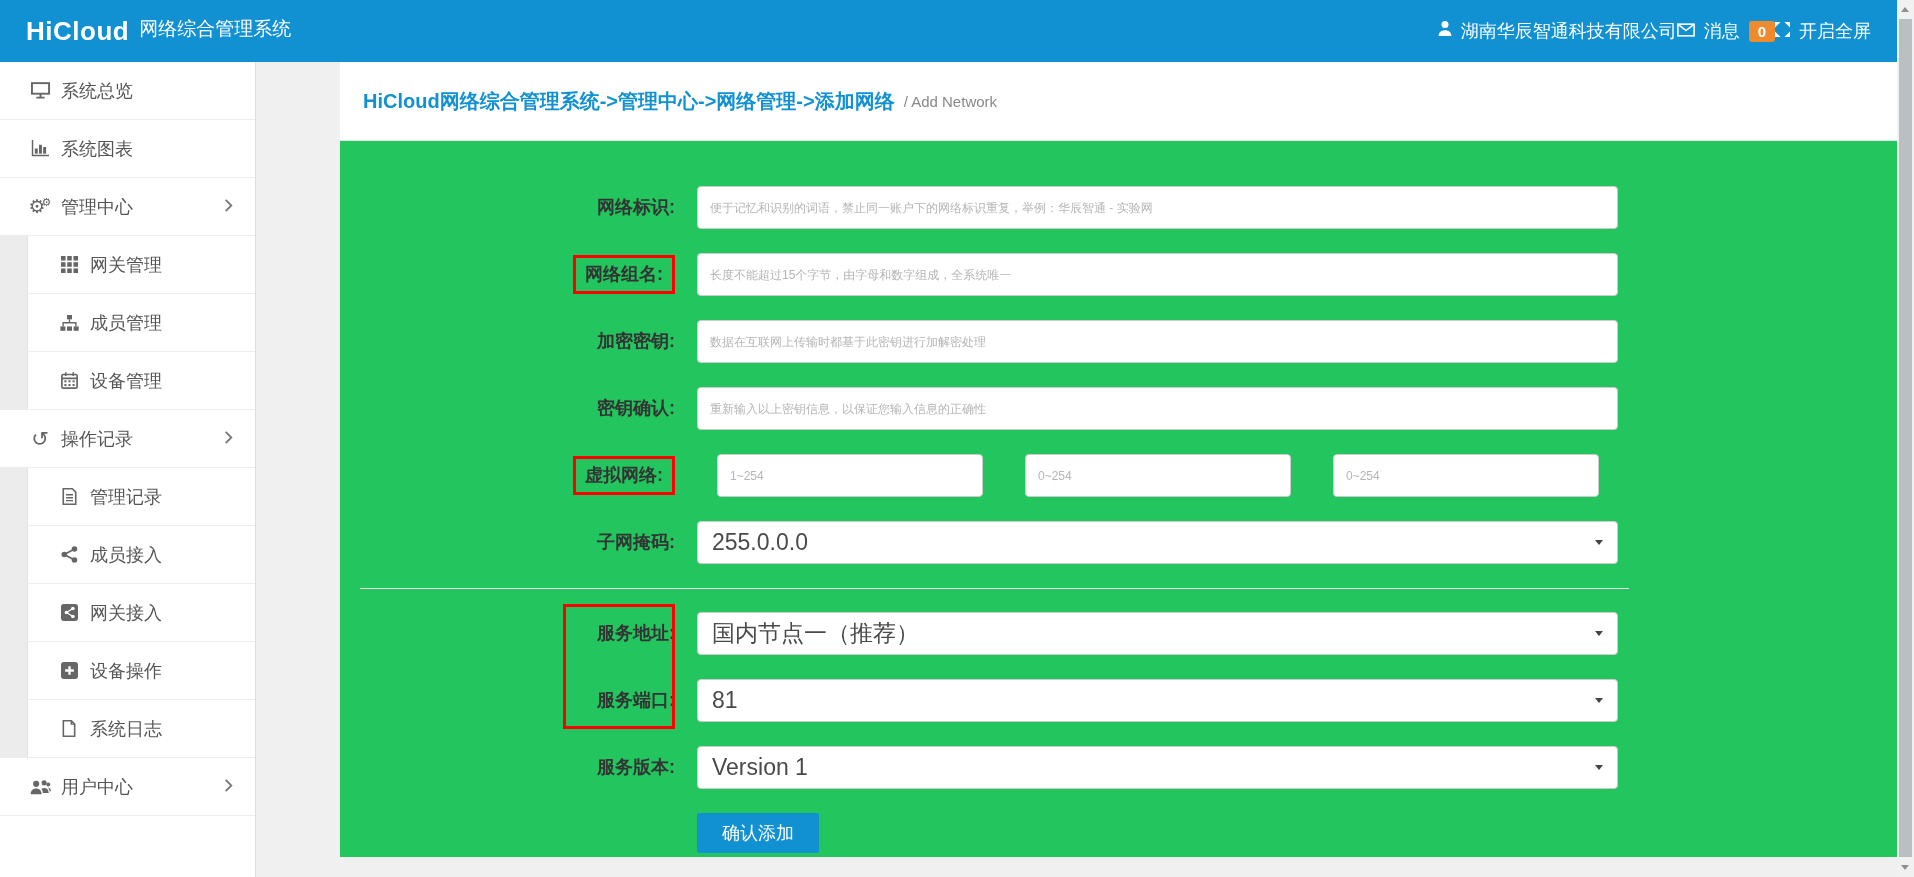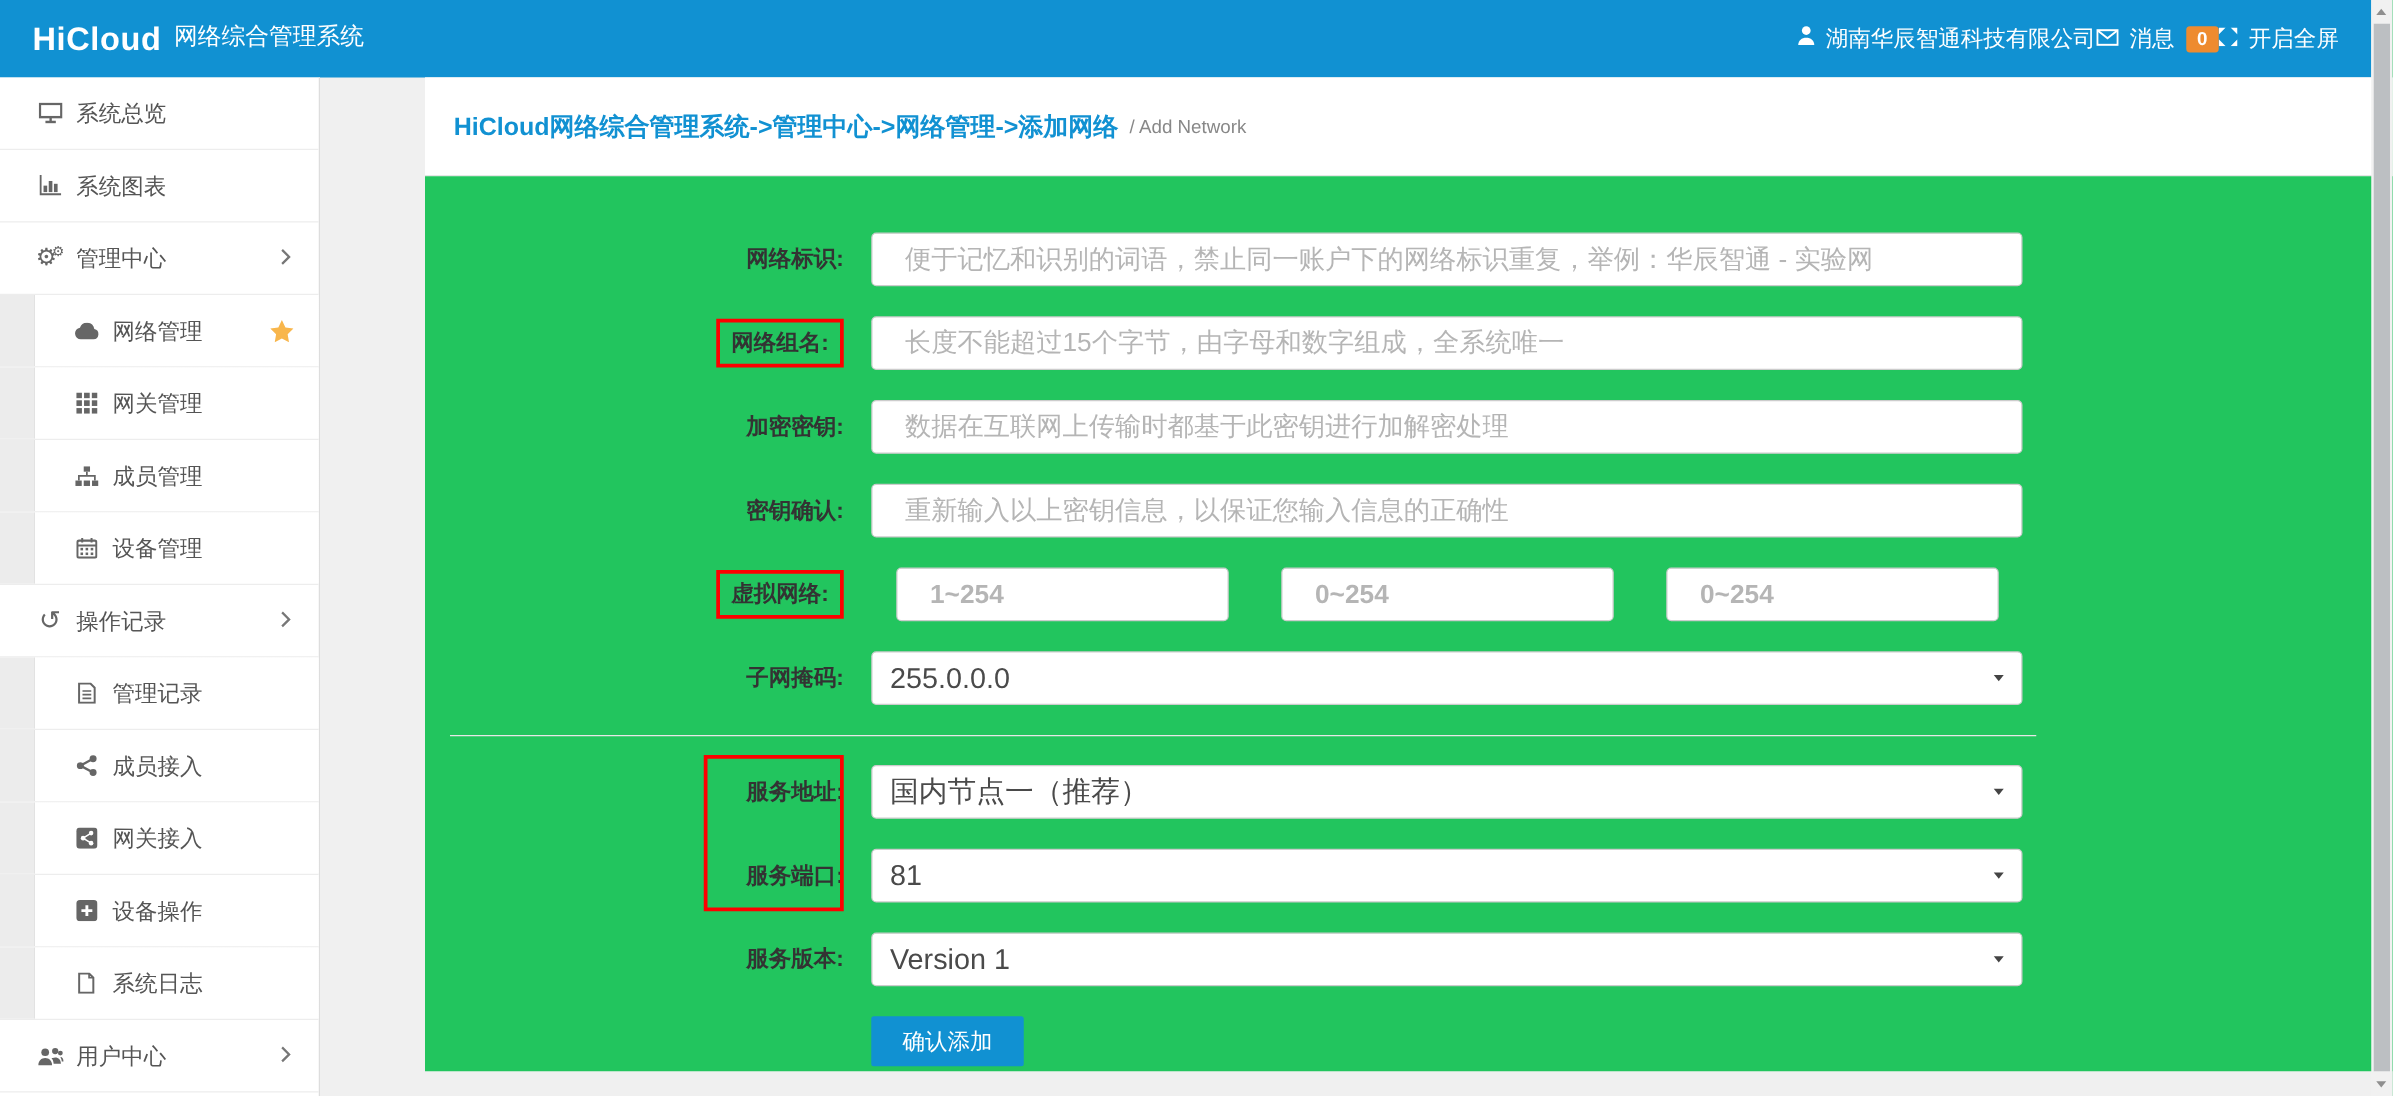--- a/index.html
+++ b/index.html
@@ -66,26 +66,26 @@
   .breadcrumb-suffix{color:#888;font-size:15px;margin-left:9px;}
   .form-card{background:#22c55e;height:716px;padding-top:45px;box-sizing:border-box;}
   .form-row{display:flex;align-items:center;margin-bottom:24px;}
   .form-label{
     width:357px;padding-right:22px;box-sizing:border-box;text-align:right;
     font-size:18px;font-weight:bold;color:#333;flex:none;line-height:1.3;
   }
   .red-wrap{display:inline-block;border:3px solid #fe0000;padding:5px 9px;}
   input.text-input{
     width:921px;height:43px;border:1px solid #ccc;border-radius:4px;
-    font-size:21px;color:#555;padding:0 26px;box-sizing:border-box;outline:none;
+    font-size:12px;color:#555;padding:0 12px;box-sizing:border-box;outline:none;
     font-family:inherit;background:#fff;
   }
   input::placeholder{color:#b5b5b5;opacity:1;}
   .triple{display:flex;width:882px;margin-left:20px;justify-content:space-between;}
-  .triple input{width:266px;font-weight:bold;}
+  .triple input{width:266px;}
   .select{
     display:flex;align-items:center;justify-content:space-between;
     width:921px;height:43px;border:1px solid #ccc;border-radius:4px;
     padding:0 14px;box-sizing:border-box;font-size:23px;color:#4a4a4a;
     background:#fff;cursor:pointer;
   }
   .caret{width:0;height:0;border-left:4.5px solid transparent;border-right:4.5px solid transparent;
     border-top:5.5px solid #444;}
   .form-divider{height:1px;background:#e7e7e7;margin:22px 0 23px 20px;width:1269px;}
   .service-group{position:relative;}
@@ -164,34 +164,20 @@
     <span class="side-icon">
         <span class="gtxt">⚙<span class="gsm">⚙</span></span>
       </span>
     <span class="side-label">管理中心</span>
     <span class="side-chevron">
       <svg width="9" height="14" viewBox="0 0 8 12">
           <path d="M1.5 1l5 5-5 5" fill="none" stroke="#777" stroke-width="1.6"></path>
         </svg>
     </span>
 
-  </div>
-    <div class="side-item sub starred">
-    <span class="side-icon">
-        <svg width="21" height="14" viewBox="0 0 18 12">
-          <path d="M4.8 11.5a4 4 0 0 1-.55-7.95A5.1 5.1 0 0 1 14.1 4.4a3.6 3.6 0 0 1-.5 7.1z" fill="#666"></path>
-        </svg>
-      </span>
-    <span class="side-label">网络管理</span>
-
-    <span class="side-star">
-      <svg width="19" height="18" viewBox="0 0 16 15">
-          <path d="M8 0l2.4 4.9 5.4.8-3.9 3.8.9 5.4L8 12.3 3.2 14.9l.9-5.4L.2 5.7l5.4-.8z" fill="#f8b64c"></path>
-        </svg>
-    </span>
   </div>
     <div class="side-item sub">
     <span class="side-icon">
         <svg width="17" height="17" viewBox="0 0 15 15" fill="#666">
           <rect x="0" y="0" width="4" height="4"></rect>
           <rect x="5.5" y="0" width="4" height="4"></rect>
           <rect x="11" y="0" width="4" height="4"></rect>
           <rect x="0" y="5.5" width="4" height="4"></rect>
           <rect x="5.5" y="5.5" width="4" height="4"></rect>
           <rect x="11" y="5.5" width="4" height="4"></rect>

